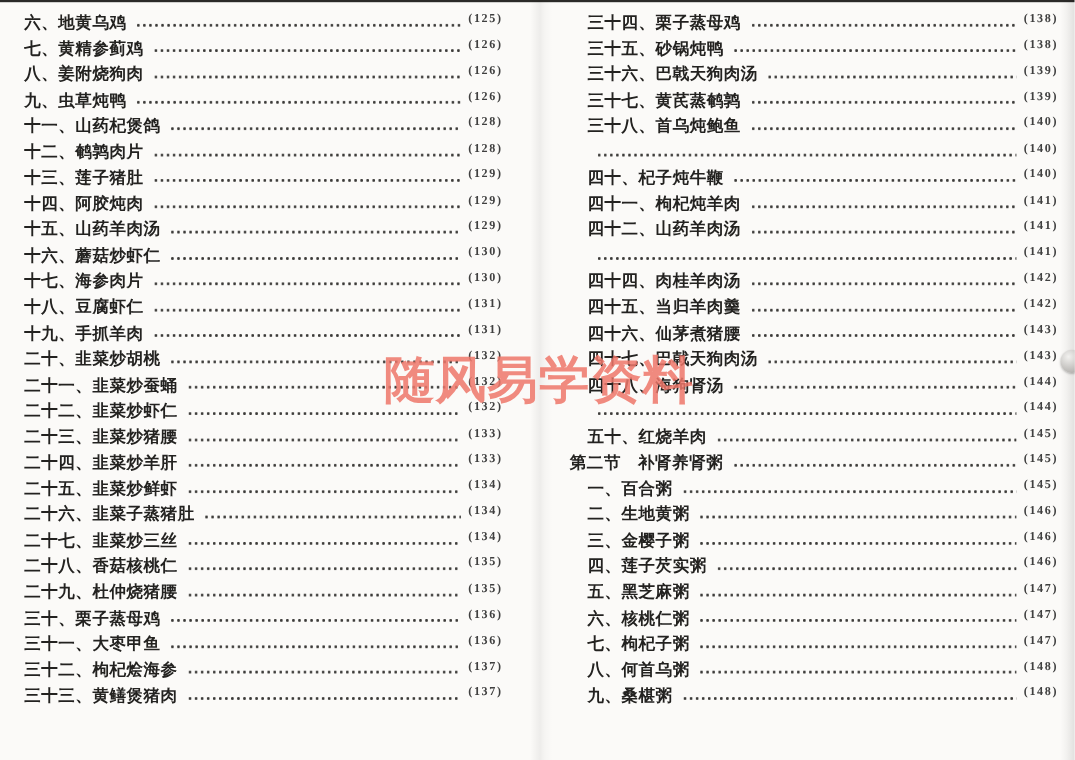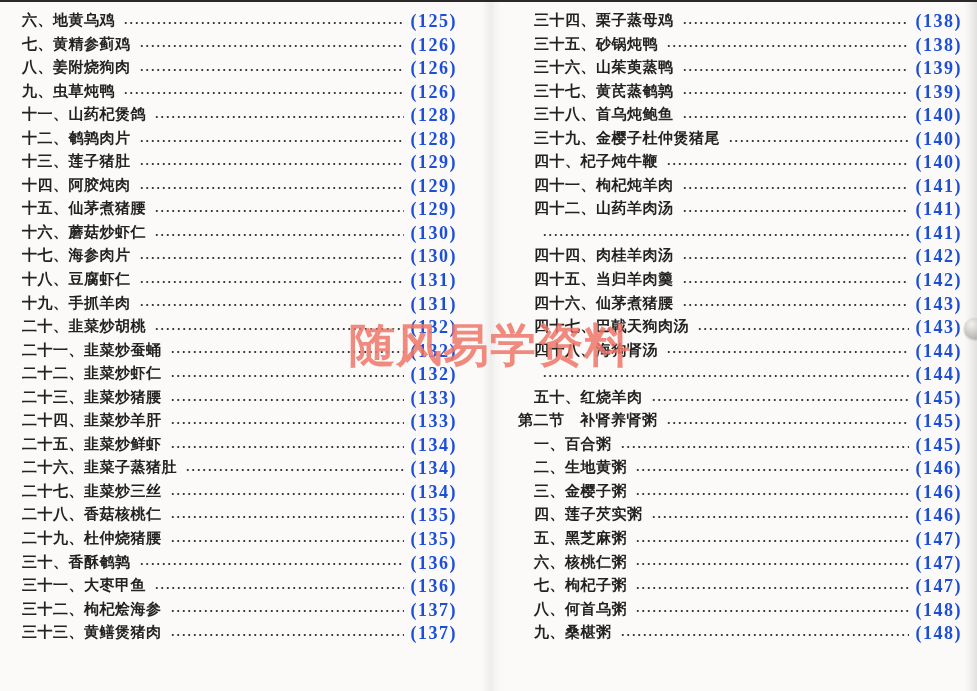--- a/index.html
+++ b/index.html
@@ -47,22 +47,22 @@
   .toc-label { white-space:nowrap; }
   .dot-leader {
     flex:1 1 auto; align-self:stretch; min-width:14px;
     margin:0 7px 0 8px;
     background-image:radial-gradient(circle, #3c3b39 1.05px, rgba(0,0,0,0) 1.45px);
     background-size:5.5px 6px;
     background-repeat:repeat-x;
     background-position:left center;
   }
   .page-number {
-    white-space:nowrap; font-size:18px; letter-spacing:1.5px;
-    font-weight:600; color:#1d4ed8;
+    white-space:nowrap; font-size:11px; letter-spacing:1.5px;
+    font-weight:600; color:#404040;
   }
   .watermark {
     position:absolute; left:349px; top:315px;
     font-family:"Liberation Sans", sans-serif;
     font-size:46px; font-weight:700; letter-spacing:1px;
     white-space:nowrap; opacity:0.85;
     pointer-events:none;
   }
 </style>
 </head>
@@ -108,21 +108,21 @@
           <span class="toc-label">十三、莲子猪肚</span>
           <span class="dot-leader"></span>
           <span class="page-number">(129)</span>
         </div>
         <div class="toc-row entry">
           <span class="toc-label">十四、阿胶炖肉</span>
           <span class="dot-leader"></span>
           <span class="page-number">(129)</span>
         </div>
         <div class="toc-row entry">
-          <span class="toc-label">十五、仙茅煮猪腰</span>
+          <span class="toc-label">十五、山药羊肉汤</span>
           <span class="dot-leader"></span>
           <span class="page-number">(129)</span>
         </div>
         <div class="toc-row entry">
           <span class="toc-label">十六、蘑菇炒虾仁</span>
           <span class="dot-leader"></span>
           <span class="page-number">(130)</span>
         </div>
         <div class="toc-row entry">
           <span class="toc-label">十七、海参肉片</span>
@@ -183,21 +183,21 @@
           <span class="toc-label">二十八、香菇核桃仁</span>
           <span class="dot-leader"></span>
           <span class="page-number">(135)</span>
         </div>
         <div class="toc-row entry">
           <span class="toc-label">二十九、杜仲烧猪腰</span>
           <span class="dot-leader"></span>
           <span class="page-number">(135)</span>
         </div>
         <div class="toc-row entry">
-          <span class="toc-label">三十、香酥鹌鹑</span>
+          <span class="toc-label">三十、栗子蒸母鸡</span>
           <span class="dot-leader"></span>
           <span class="page-number">(136)</span>
         </div>
         <div class="toc-row entry">
           <span class="toc-label">三十一、大枣甲鱼</span>
           <span class="dot-leader"></span>
           <span class="page-number">(136)</span>
         </div>
         <div class="toc-row entry">
           <span class="toc-label">三十二、枸杞烩海参</span>
@@ -218,36 +218,35 @@
           <span class="toc-label">三十四、栗子蒸母鸡</span>
           <span class="dot-leader"></span>
           <span class="page-number">(138)</span>
         </div>
         <div class="toc-row entry">
           <span class="toc-label">三十五、砂锅炖鸭</span>
           <span class="dot-leader"></span>
           <span class="page-number">(138)</span>
         </div>
         <div class="toc-row entry">
-          <span class="toc-label">三十六、山茱萸蒸鸭</span>
+          <span class="toc-label">三十六、巴戟天狗肉汤</span>
           <span class="dot-leader"></span>
           <span class="page-number">(139)</span>
         </div>
         <div class="toc-row entry">
           <span class="toc-label">三十七、黄芪蒸鹌鹑</span>
           <span class="dot-leader"></span>
           <span class="page-number">(139)</span>
         </div>
         <div class="toc-row entry">
           <span class="toc-label">三十八、首乌炖鲍鱼</span>
           <span class="dot-leader"></span>
           <span class="page-number">(140)</span>
         </div>
         <div class="toc-row entry">
-          <span class="toc-label">三十九、金樱子杜仲煲猪尾</span>
           <span class="dot-leader"></span>
           <span class="page-number">(140)</span>
         </div>
         <div class="toc-row entry">
           <span class="toc-label">四十、杞子炖牛鞭</span>
           <span class="dot-leader"></span>
           <span class="page-number">(140)</span>
         </div>
         <div class="toc-row entry">
           <span class="toc-label">四十一、枸杞炖羊肉</span>

